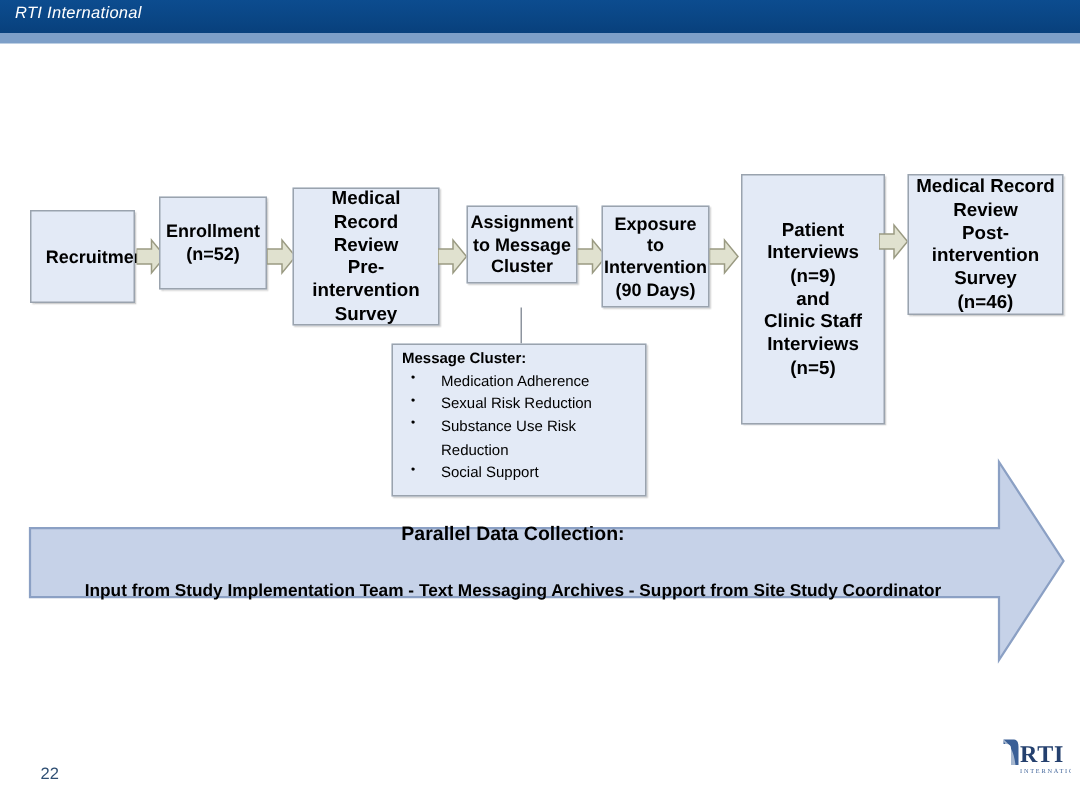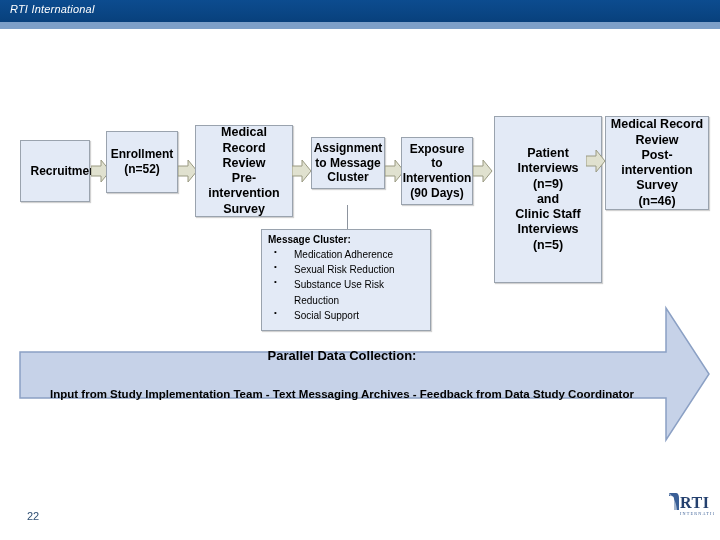--- a/index.html
+++ b/index.html
@@ -55,21 +55,21 @@
     padding: 2px 3px;
     box-shadow: 1px 1px 1px rgba(0,0,0,0.18);
   }
   .flow-box span { display: block; white-space: pre-line; }
 
   #box-recruitment  { left: 20px;  top: 140px; width: 70px;  height: 62px;  font-size: 12px; padding-left: 24px; }
   #box-enrollment   { left: 106px; top: 131px; width: 72px;  height: 62px;  font-size: 12px; }
   #box-mrr-pre      { left: 195px; top: 125px; width: 98px;  height: 92px;  font-size: 12.5px; }
   #box-assignment   { left: 311px; top: 137px; width: 74px;  height: 52px;  font-size: 12px; }
   #box-exposure     { left: 401px; top: 137px; width: 72px;  height: 68px;  font-size: 12px; }
-  #box-interviews   { left: 494px; top: 116px; width: 108px;  height: 167px; font-size: 12.5px; }
+  #box-interviews   { left: 494px; top: 116px; width: 96px;  height: 167px; font-size: 12.5px; }
   #box-mrr-post     { left: 605px; top: 116px; width: 104px; height: 94px;  font-size: 12.5px; }
 
   
   .mini-arrow {
     position: absolute;
     width: 20px;
     height: 26px;
   }
   #arrow-1 { left: 91px;  top: 158px; }
   #arrow-2 { left: 178px; top: 158px; }
@@ -246,21 +246,21 @@
     <li>Substance Use Risk Reduction</li>
     <li>Social Support</li>
   </ul>
 </div>
 
 <svg id="big-arrow" viewBox="0 0 694 138" preserveAspectRatio="none">
   <polygon points="2,47 648,47 648,3 691,69 648,135 648,93 2,93" fill="#c6d2e8" stroke="#8ba0c4" stroke-width="1.5"></polygon>
 </svg>
 <div id="big-arrow-text">
   <div id="pd-title">Parallel Data Collection:</div>
-  <div id="pd-sub">Input from Study Implementation Team - Text Messaging Archives - Feedback from Data Study Coordinator</div>
+  <div id="pd-sub">Input from Study Implementation Team - Text Messaging Archives - Support from Site Study Coordinator</div>
 </div>
 
 <div id="slide-number">22</div>
 
 <svg id="rti-logo" viewBox="0 0 47 26">
   <path d="M2,2 L9,2 C11,2 12,4 12,7 L12,19 L7,19 L7,8 C7,6 6,5 4,5 L2,5 Z" fill="#3a5f96"></path>
   <path d="M2,2 C6,5 9,10 10,19 L7,19 C6,11 4,6 2,3 Z" fill="#ffffff" opacity="0.55"></path>
   <text x="13" y="17" font-family="'Liberation Serif', serif" font-size="16" font-weight="bold" fill="#24406e" letter-spacing="0.5">RTI</text>
   <text x="13" y="24" font-family="'Liberation Serif', serif" font-size="4.2" fill="#3a5f96" letter-spacing="1.2">INTERNATIONAL</text>
 </svg>

